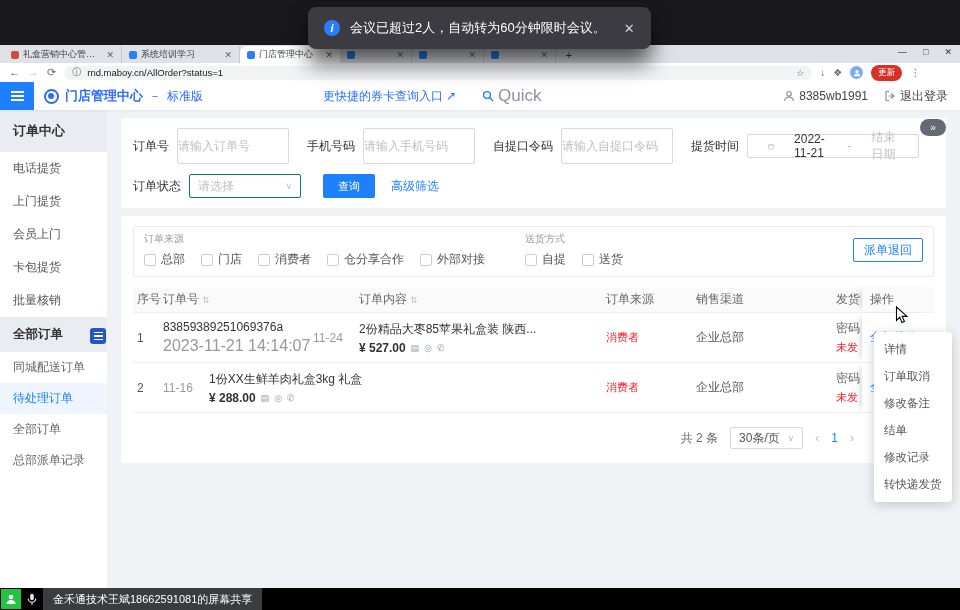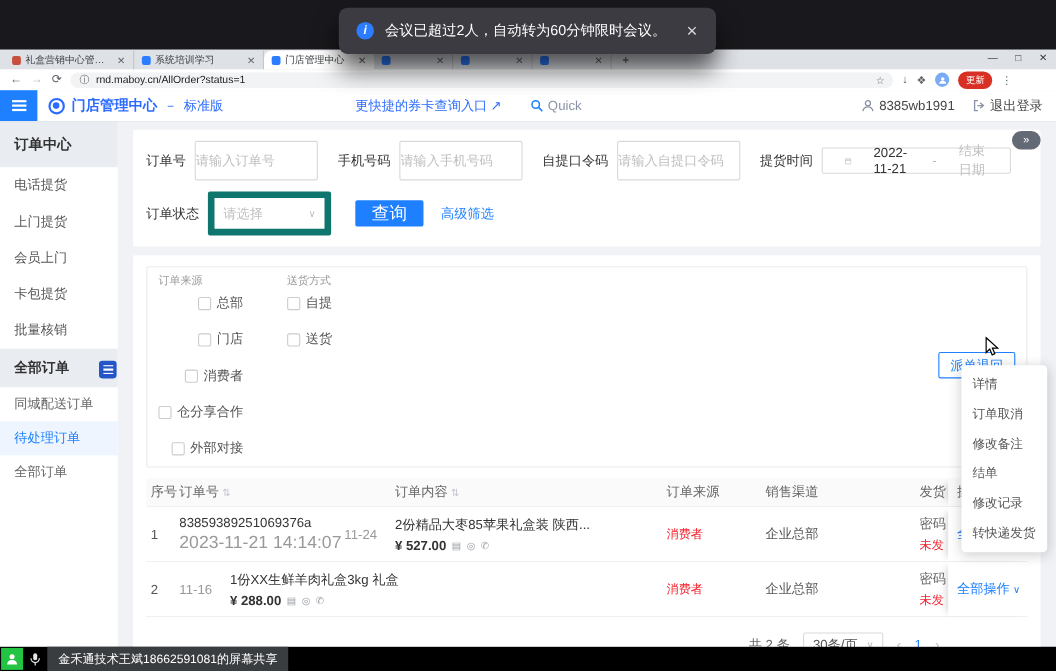--- a/index.html
+++ b/index.html
@@ -50,21 +50,21 @@
   .app-header { height:28px; background:#fff; display:flex; align-items:center; position:relative; z-index:5;
                 box-shadow:0 1px 2px rgba(0,0,0,.06); }
   .burger { width:34px; height:28px; background:#1e80ff; display:flex; flex-direction:column; gap:2.5px;
             align-items:center; justify-content:center; flex:none; }
   .burger i { display:block; width:13px; height:1.6px; background:#fff; }
   .logo { width:15px; height:15px; border-radius:50%; border:2.5px solid #2b6bff; margin:0 6px 0 10px; flex:none; position:relative; }
   .logo::after { content:""; position:absolute; left:2px; top:2px; width:6px; height:6px; border-radius:50%; background:#2b6bff; }
   .app-title { color:#2b6bff; font-weight:bold; font-size:13px; white-space:nowrap; }
   .app-sub { color:#2b6bff; font-size:12px; margin-left:6px; white-space:nowrap; }
   .quick-link { margin-left:120px; color:#2b6bff; font-size:12px; display:flex; align-items:center; gap:3px; white-space:nowrap; }
-  .search-quick { margin-left:26px; display:flex; align-items:center; gap:4px; font-size:12px; color:#8a93a6; }
+  .search-quick { margin-left:26px; display:flex; align-items:center; gap:4px; font-size:17px; color:#8a93a6; }
   .header-right { margin-left:auto; display:flex; align-items:center; gap:16px; padding-right:12px; }
   .user, .logout { display:flex; align-items:center; gap:4px; font-size:12px; color:#444; white-space:nowrap; }
   .hicon { color:#8a93a6; display:flex; }
 
   .app-body { position:absolute; top:28px; left:0; right:0; bottom:0; display:flex; }
   .sidebar { width:107px; background:#fff; flex:none; }
   .side-head { background:#e9edf1; padding:12px 0 12px 13px; font-size:13px; font-weight:bold; color:#333; }
   .side-item { padding:8px 0 8px 13px; font-size:12px; color:#555; cursor:pointer; }
   .side-group { background:#e9edf1; padding:9px 0 9px 13px; font-size:12.5px; font-weight:bold; color:#333; }
   .side-sub { padding:7px 0 7px 13px; font-size:12px; color:#666; cursor:pointer; white-space:nowrap; }
@@ -83,33 +83,33 @@
   .fgroup { display:flex; align-items:center; gap:8px; margin-right:18px; }
   .flabel { font-size:12px; color:#333; white-space:nowrap; }
   .finput { height:36px; width:112px; border:1px solid #d9d9d9; border-radius:2px; font-size:12px; color:#333;
             padding:0 0; font-family:Liberation Sans, sans-serif; }
   .finput::placeholder { color:#bfbfbf; }
   .datebox { height:24px; width:172px; border:1px solid #d9d9d9; border-radius:2px; display:flex; align-items:center;
              gap:20px; padding:0 20px; font-size:12px; }
   .date-start { color:#333; }
   .date-sep { color:#bbb; }
   .date-end { color:#bfbfbf; }
-  .selectbox { height:40px; width:112px; border:6px solid #0f766e; border-radius:2px; display:flex; align-items:center;
+  .selectbox { height:24px; width:112px; border:1px solid #0f766e; border-radius:2px; display:flex; align-items:center;
                justify-content:space-between; padding:0 8px; font-size:12px; color:#bfbfbf; }
   .caret { color:#bfbfbf; font-size:9px; }
-  .btn-primary { height:24px; background:#1e80ff; color:#fff; border:none; border-radius:2px; font-size:16px;
+  .btn-primary { height:24px; background:#1e80ff; color:#fff; border:none; border-radius:2px; font-size:11px;
                  padding:0 15px; margin-left:4px; font-family:"Liberation Sans", sans-serif; }
   .link-adv { color:#1e80ff; font-size:12px; margin-left:16px; white-space:nowrap; }
 
   .table-panel { margin-top:8px; padding-bottom:14px; }
   .filterbox { border:1px solid #ebebeb; border-radius:2px; padding:5px 10px 8px; display:flex;
                justify-content:space-between; align-items:center; }
   .fb-left { display:flex; gap:40px; }
   .fb-title { font-size:10px; color:#999; margin-bottom:5px; }
-  .fb-opts { display:flex; gap:16px; align-items:flex-end;flex-direction:column; }
+  .fb-opts { display:flex; gap:16px; align-items:flex-start; }
   .cb { display:flex; align-items:center; gap:5px; font-size:12px; color:#555; cursor:pointer; white-space:nowrap; }
   .cb-box { width:12px; height:12px; border:1px solid #ccc; border-radius:2px; background:#fff; flex:none; }
   .btn-outline { height:24px; border:1px solid #1e80ff; background:#fff; color:#1e80ff; border-radius:2px;
                  font-size:12px; padding:0 10px; white-space:nowrap; font-family:"Liberation Sans", sans-serif; }
 
   .tbl { margin-top:10px; }
   .tbl-header, .tbl-row { display:flex; align-items:center; }
   .tbl-header { background:#fafafa; height:26px; font-size:12px; color:#666; border-bottom:1px solid #f0f0f0; }
   .tbl-row { min-height:50px; border-bottom:1px solid #f0f0f0; font-size:12px; color:#555; background:#fff; }
   .col-idx { width:30px; padding-left:4px; flex:none; }
@@ -276,20 +276,21 @@
           <div class="side-head">订单中心</div>
           <div class="side-item">电话提货</div>
           <div class="side-item">上门提货</div>
           <div class="side-item">会员上门</div>
           <div class="side-item">卡包提货</div>
           <div class="side-item">批量核销</div>
           <div class="side-group">全部订单</div>
           <div class="side-sub">同城配送订单</div>
           <div class="side-sub active">待处理订单</div>
           <div class="side-sub">全部订单</div>
+          <div class="side-sub">总部派单记录</div>
         </div>
         <div class="side-toggle">
             <i></i>
             <i></i>
             <i></i>
           </div>
 
         <div class="main">
           <div class="collapse-btn">»</div>
 

